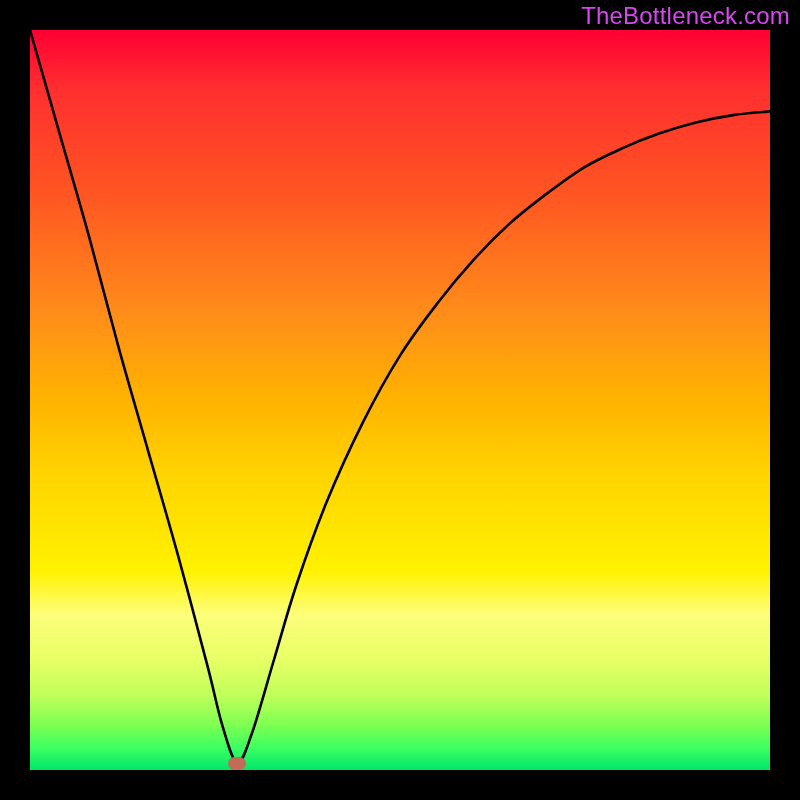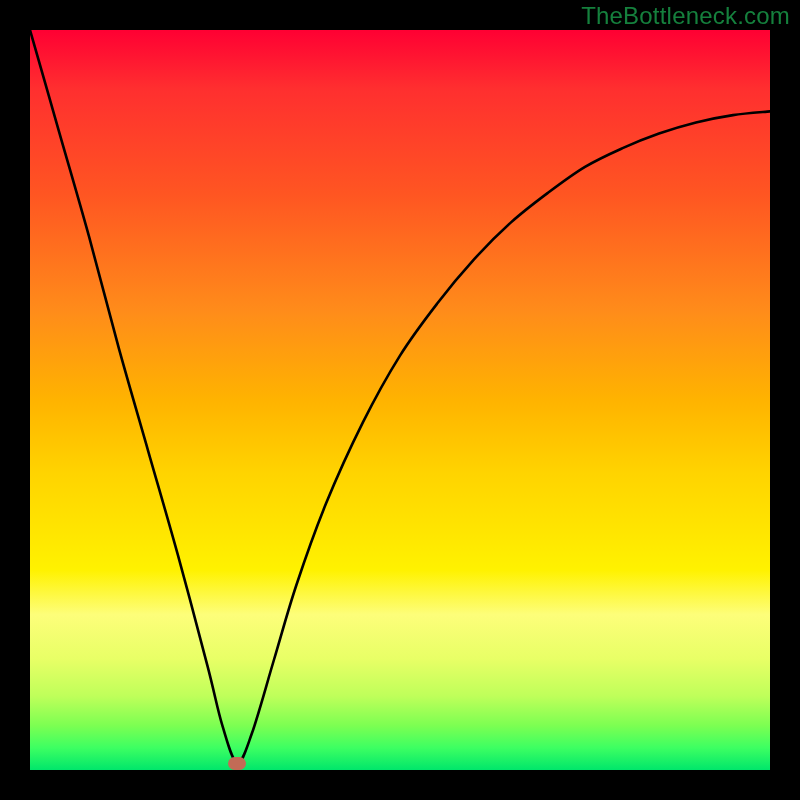--- a/index.html
+++ b/index.html
@@ -7,21 +7,21 @@
   .container {
     width: 800px;
     height: 800px;
     position: relative;
     background: #000;
   }
   .watermark {
     position: absolute;
     top: 2px;
     right: 10px;
-    color: #15803d;
+    color: #d946ef;
     font-family: Arial, Helvetica, sans-serif;
     font-size: 24px;
     font-weight: 500;
     letter-spacing: 0.2px;
     z-index: 10;
   }
   .plot-area {
     position: absolute;
     left: 30px;
     top: 30px;

